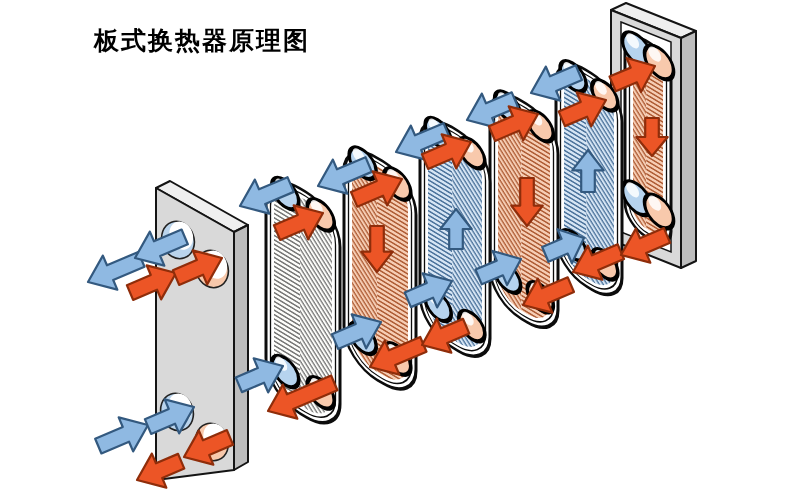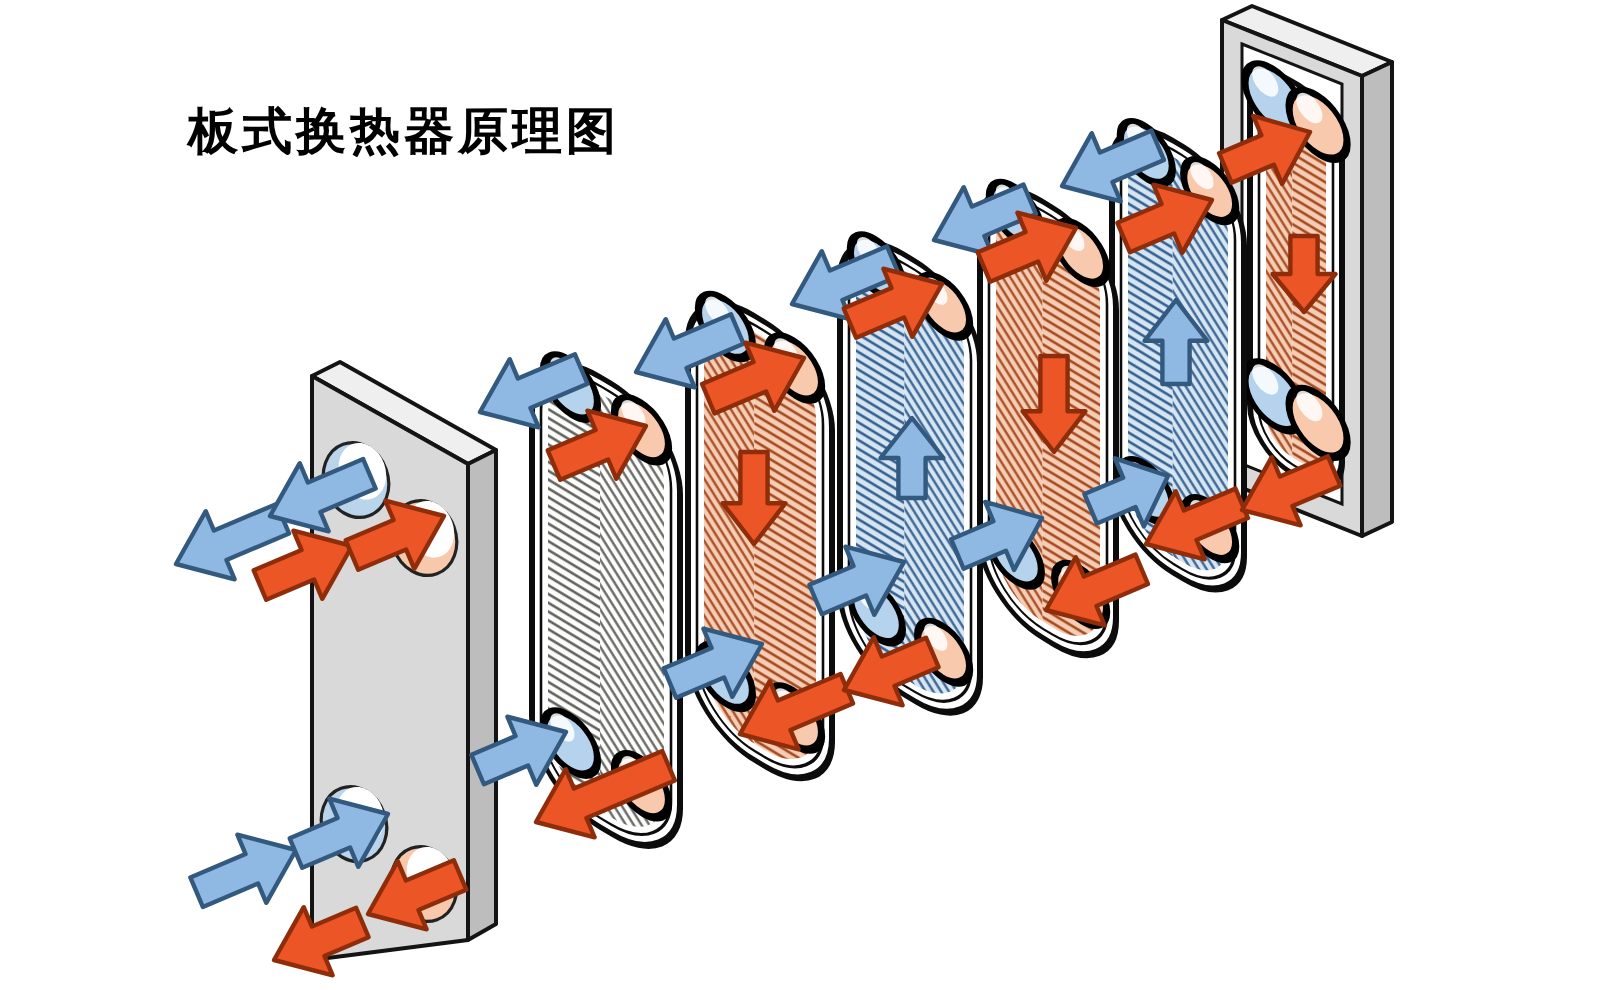--- a/index.html
+++ b/index.html
@@ -2,21 +2,21 @@
 <html><head>
 <meta charset="utf-8">
 <style>
   html,body{margin:0;padding:0;background:#ffffff;}
   .stage{
     position:relative;width:800px;height:495px;overflow:hidden;
     background:#ffffff;font-family:"DejaVu Sans","Liberation Sans",sans-serif;
   }
   .stage svg{position:absolute;left:0;top:0;}
   .title{
-    position:absolute;left:94px;top:49px;z-index:5;
+    position:absolute;left:94px;top:24px;z-index:5;
     font-size:25px;font-weight:700;color:#000;letter-spacing:2px;
     font-family:"DejaVu Sans","Liberation Sans",sans-serif;
   }
 </style>
 </head>
 <body>
 
 <div class="stage">
   <div class="title">板式换热器原理图</div>
   <svg width="800" height="495" viewBox="0 0 800 495" xmlns="http://www.w3.org/2000/svg">

